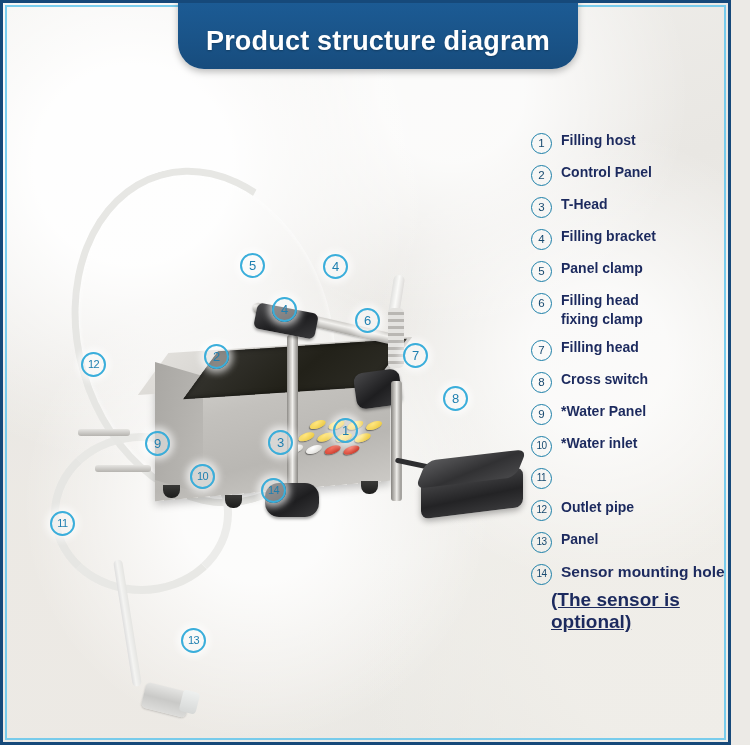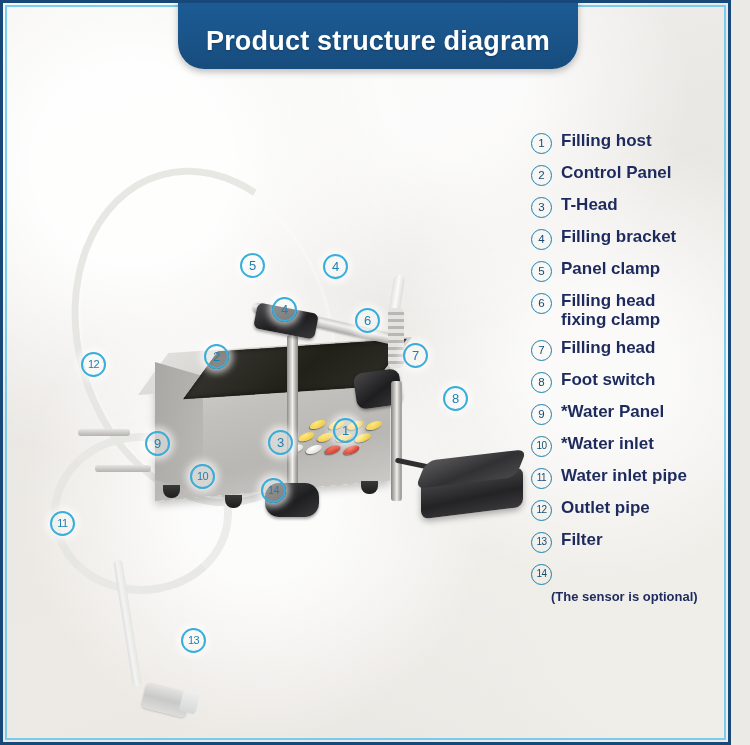--- a/index.html
+++ b/index.html
@@ -47,25 +47,25 @@
   }
   .badge-num{
     flex:0 0 auto;width:21px;height:21px;border-radius:50%;
     border:1.6px solid #1b7fa8;color:#17496f;
     font-size:11.5px;line-height:18px;text-align:center;
     margin-right:9px;margin-top:2px;font-weight:normal;
     box-sizing:border-box;
   }
   .badge-num.wide{font-size:10px;letter-spacing:-.5px;}
   .legend-label{
-    color:#1c2a5e;font-size:17px;font-weight:bold;line-height:19px;
+    color:#1c2a5e;font-size:14px;font-weight:bold;line-height:19px;
   }
   .legend-note{
-    color:#1c2a5e;font-size:13px;font-weight:bold;
-    margin-left:20px;margin-top:4px;
+    color:#1c2a5e;font-size:19px;font-weight:bold;
+    margin-left:20px;margin-top:4px;text-decoration:underline;
   }
   
   .footer{
     position:absolute;left:100px;top:684px;width:560px;
     color:#1c2a5e;font-size:19px;font-weight:bold;line-height:25px;
   }
   
   .stage{position:absolute;left:0;top:80px;width:530px;height:600px;}
   
   .hose{position:absolute;border-style:solid;border-color:#e3e3e0;}
@@ -310,50 +310,50 @@
 fixing clamp</span>
     </div>
 
     <div class="legend-row">
       <span class="badge-num">7</span>
       <span class="legend-label">Filling head</span>
     </div>
 
     <div class="legend-row">
       <span class="badge-num">8</span>
-      <span class="legend-label">Foot switch</span>
+      <span class="legend-label">Cross switch</span>
     </div>
 
     <div class="legend-row">
       <span class="badge-num">9</span>
       <span class="legend-label">*Water Panel</span>
     </div>
 
     <div class="legend-row">
       <span class="badge-num wide">10</span>
       <span class="legend-label">*Water inlet</span>
     </div>
 
     <div class="legend-row">
       <span class="badge-num wide">11</span>
-      <span class="legend-label">Water inlet pipe</span>
     </div>
 
     <div class="legend-row">
       <span class="badge-num wide">12</span>
       <span class="legend-label">Outlet pipe</span>
     </div>
 
     <div class="legend-row">
       <span class="badge-num wide">13</span>
-      <span class="legend-label">Filter</span>
+      <span class="legend-label">Panel</span>
     </div>
 
     <div class="legend-row" style="margin-bottom:0">
       <span class="badge-num wide">14</span>
+      <span class="legend-label" style="font-size:15.5px">Sensor mounting hole</span>
     </div>
 
     <div class="legend-note">(The sensor is optional)</div>
   </div>
 
   <div class="footer">
   </div>
 
 </div>
 

